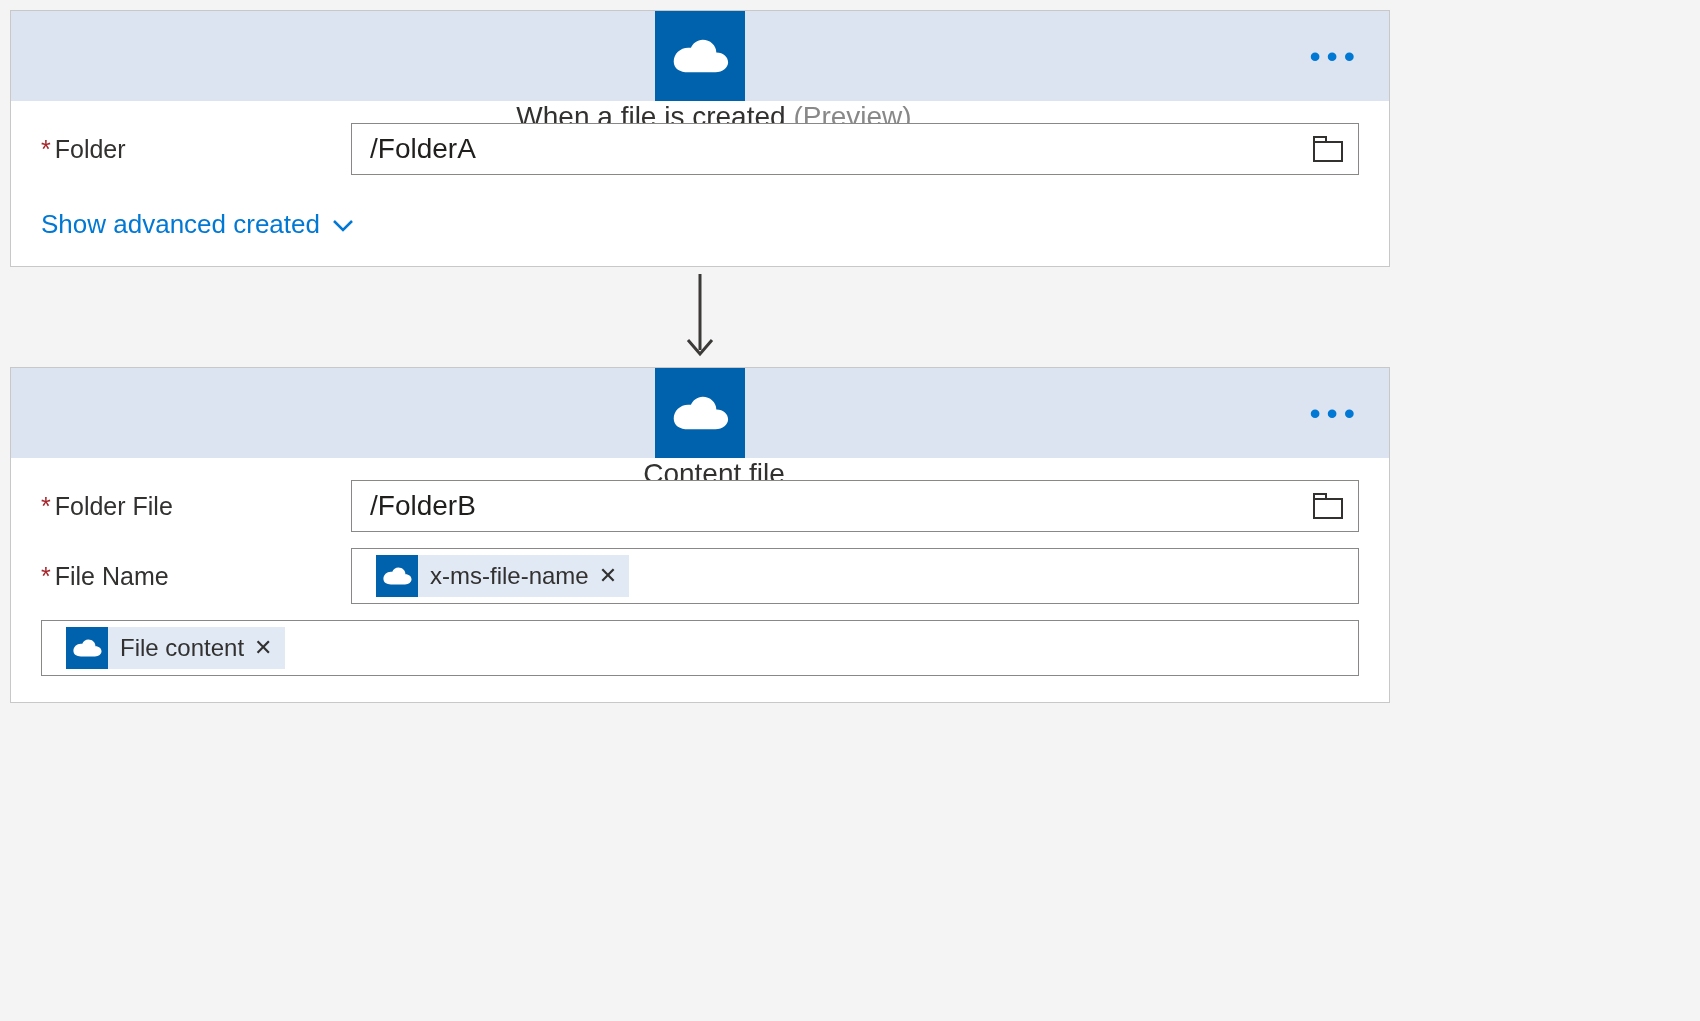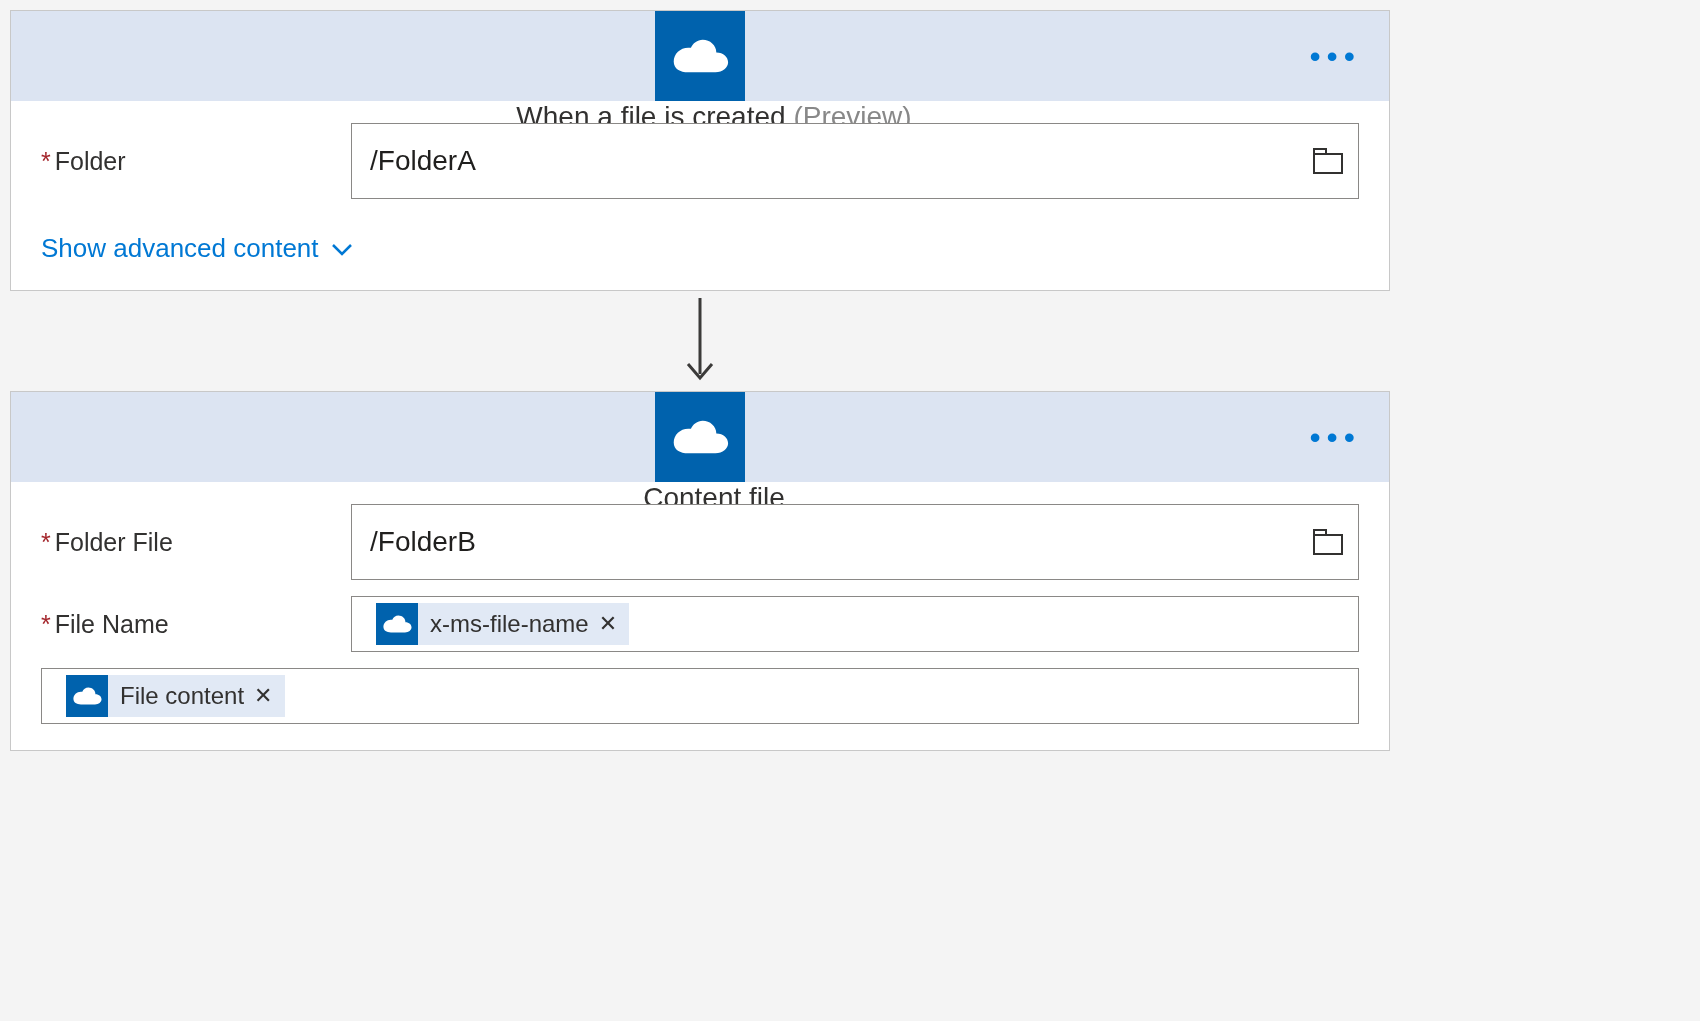--- a/index.html
+++ b/index.html
@@ -79,21 +79,21 @@
       margin-right: 4px;
     }
     .input-col {
       flex: 1;
     }
     .text-input-wrap {
       position: relative;
       display: flex;
       align-items: center;
       border: 1px solid #8a8886;
-      height: 76px;
+      height: 52px;
       background: #fff;
     }
     .text-input {
       flex: 1;
       border: none;
       outline: none;
       font-size: 28px;
       padding: 0 18px;
       height: 100%;
       font-family: inherit;
@@ -193,21 +193,21 @@
           <div class="folder-picker-btn">
             <svg width="30" height="26" viewBox="0 0 30 26">
               <rect x="1" y="6" width="28" height="19" fill="none" stroke="#323130" stroke-width="2"></rect>
               <rect x="1" y="1" width="12" height="5" fill="none" stroke="#323130" stroke-width="2"></rect>
             </svg>
           </div>
         </div>
       </div>
     </div>
     <div class="advanced-link">
-      <span>Show advanced content</span>
+      <span>Show advanced created</span>
       <span class="chevron-down">
         <svg width="22" height="14" viewBox="0 0 22 14">
           <path d="M2 2 L11 11 L20 2" fill="none" stroke="#0078d4" stroke-width="2.5"></path>
         </svg>
       </span>
     </div>
   </div>
 </div>
 
 <div class="arrow-connector">

